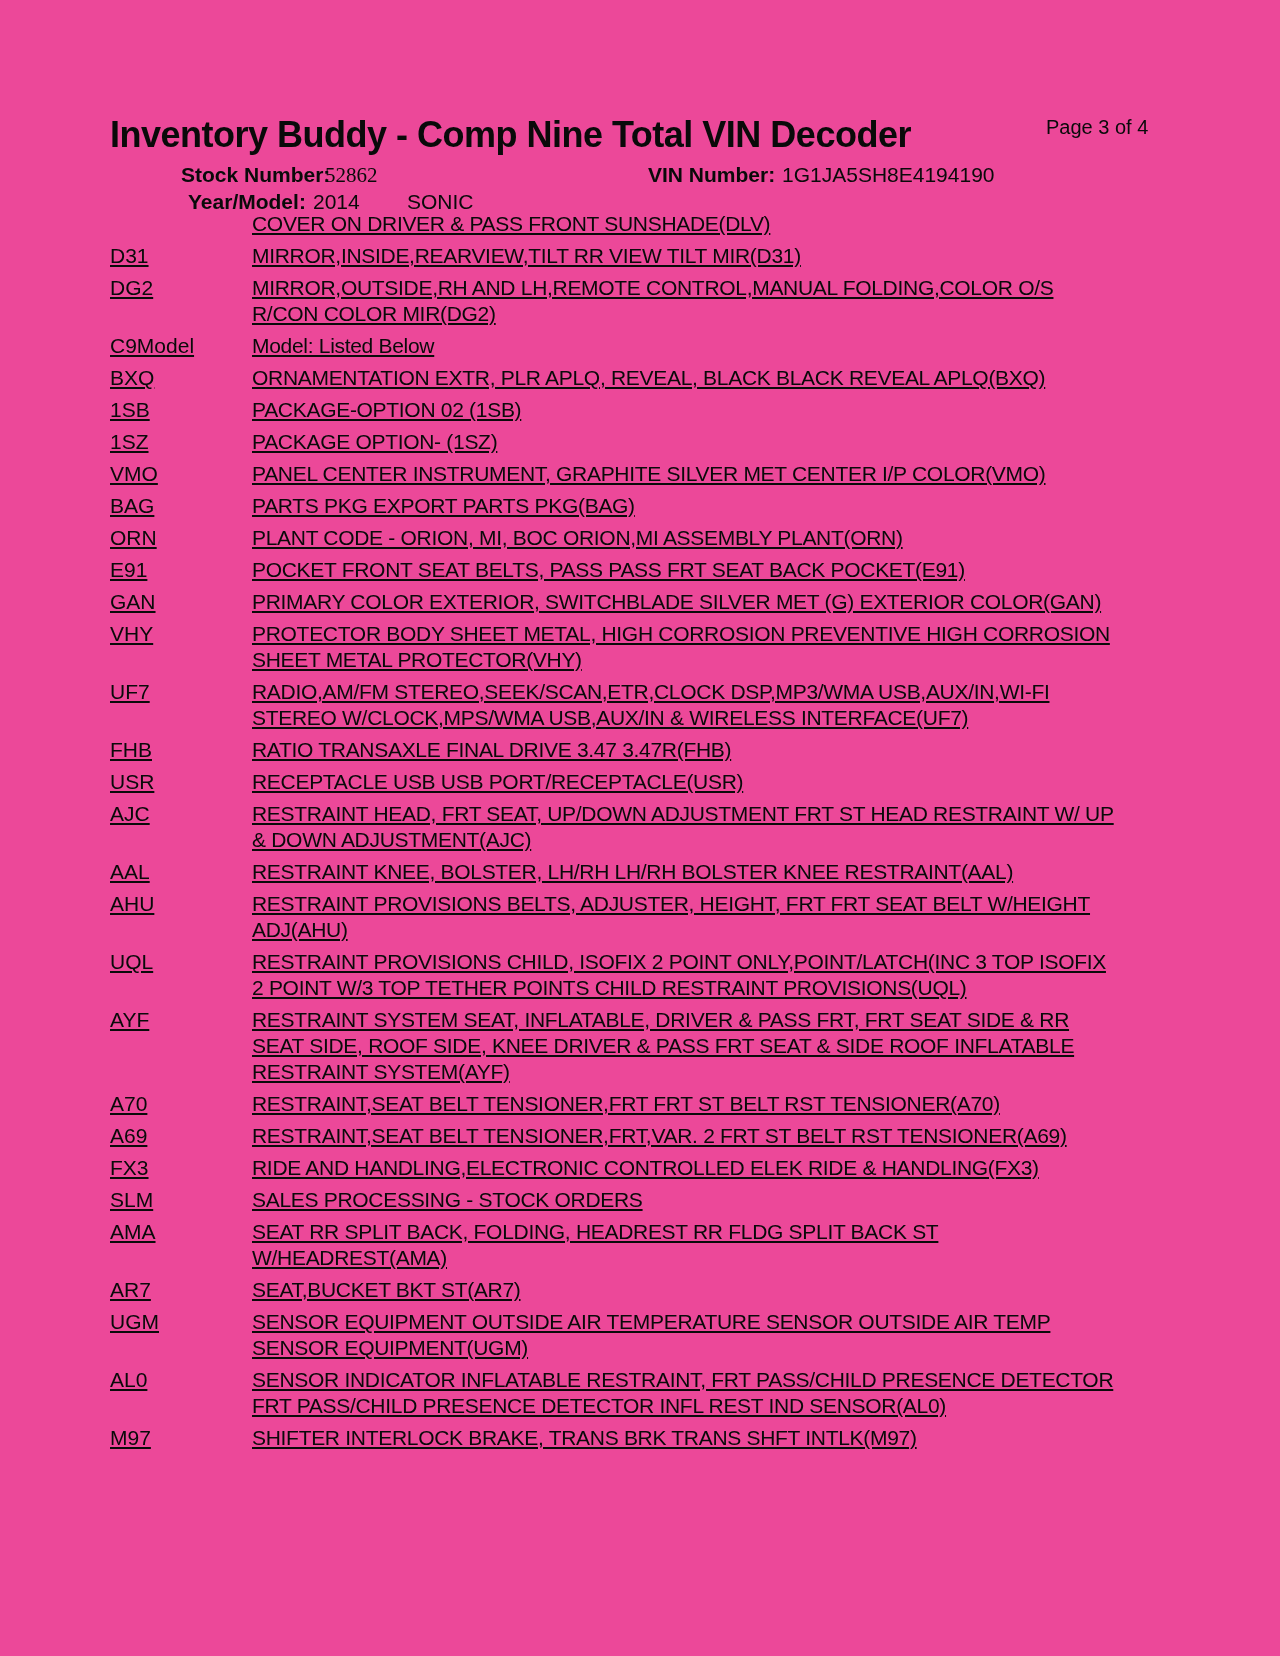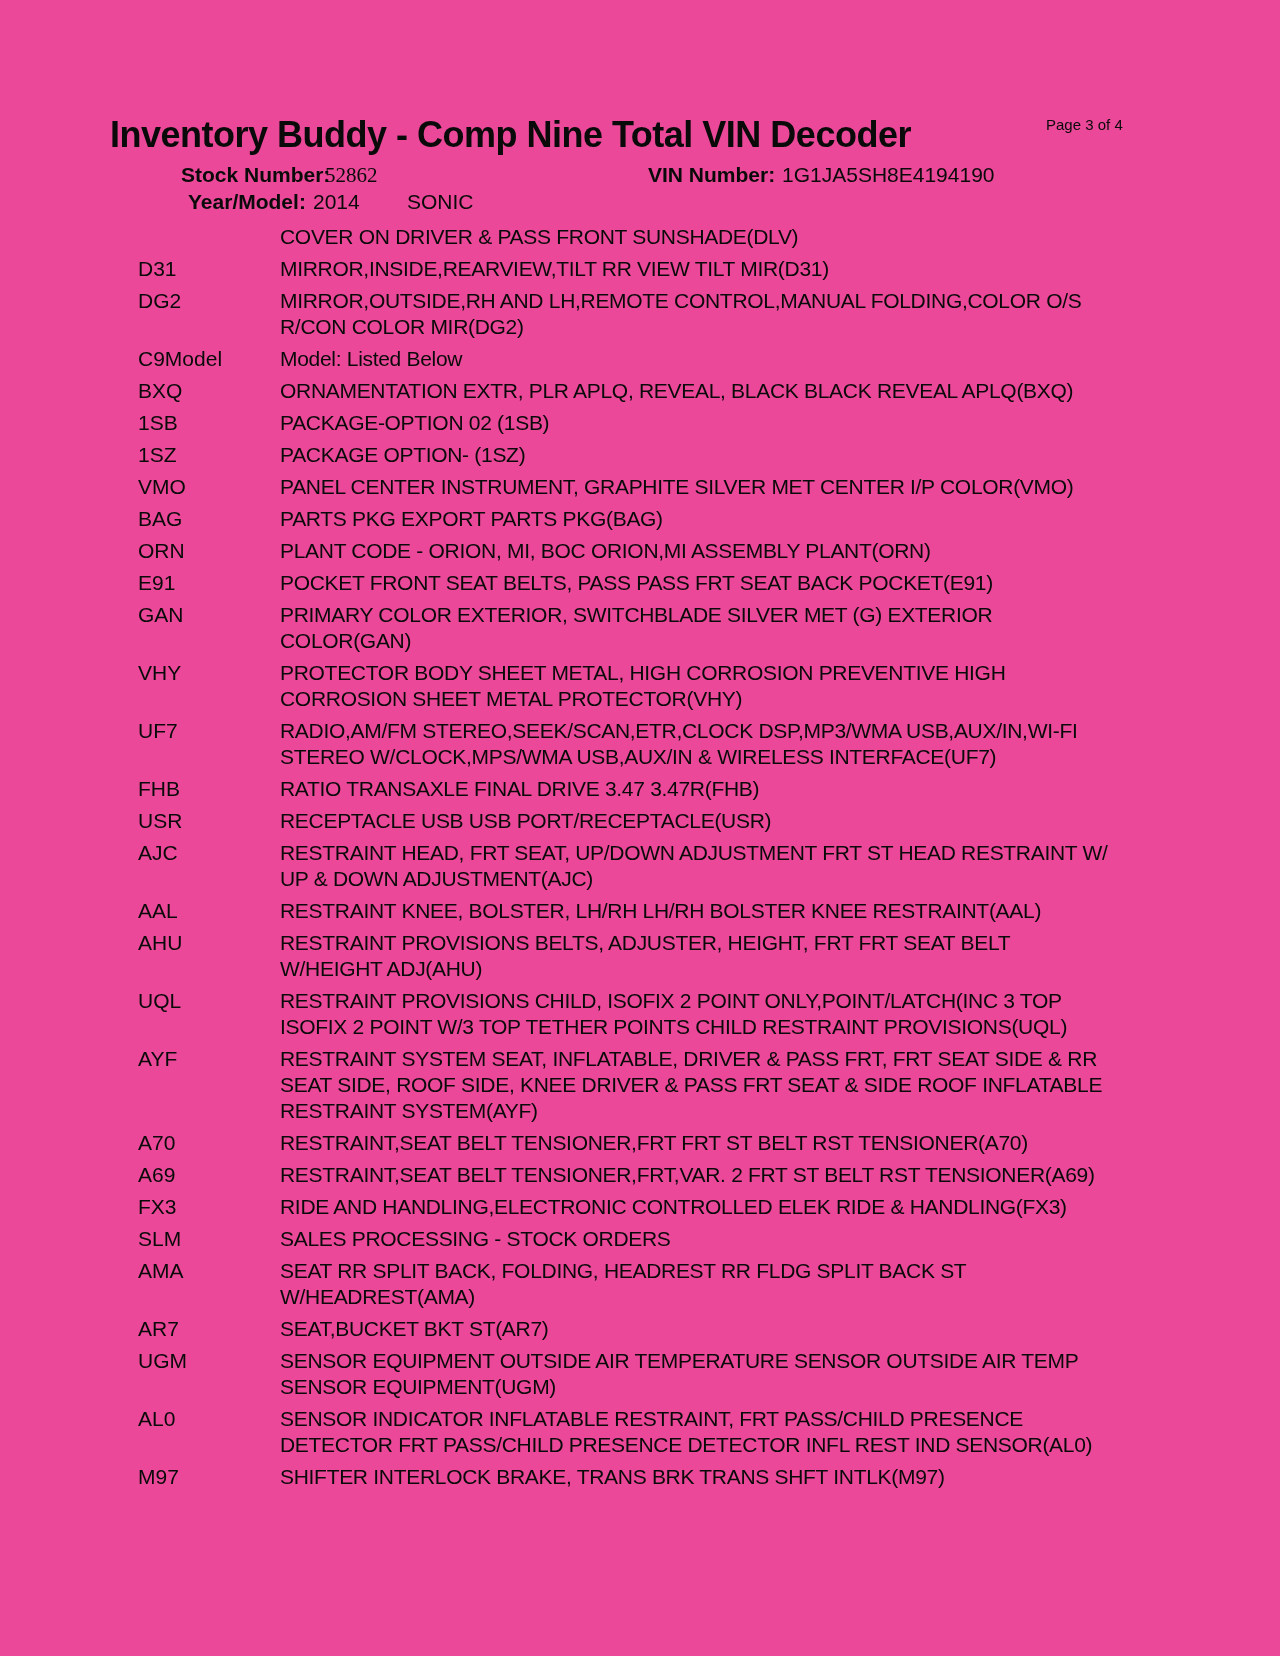--- a/index.html
+++ b/index.html
@@ -22,21 +22,21 @@
     top: 114px;
     font-size: 36px;
     font-weight: 700;
     letter-spacing: -0.5px;
     white-space: nowrap;
   }
   .page-indicator {
     position: absolute;
     left: 1046px;
     top: 116px;
-    font-size: 15px;
+    font-size: 20px;
     white-space: nowrap;
   }
   .meta-row {
     position: absolute;
     left: 0;
     width: 100%;
     height: 26px;
     font-size: 21px;
     line-height: 26px;
   }
@@ -48,34 +48,34 @@
   #stock-value { left: 325px; font-family: Liberation Serif, serif; }
   #vin-label   { left: 648px; }
   #vin-value   { left: 782px; }
   #yearmodel-label { left: 188px; }
   #year-value  { left: 313px; }
   #model-value { left: 407px; }
 
   .options {
     position: absolute;
     left: 110px;
-    top: 224px;
+    top: 211px;
     width: 1005px;
+    text-decoration: underline;
   }
   .option-row {
     display: flex;
     margin-bottom: 6px;
     font-size: 21px;
     line-height: 26px;
   }
   .option-code {
     width: 142px;
     flex: 0 0 142px;
     white-space: nowrap;
-    margin-left: 28px;
   }
   .option-desc {
     width: 862px;
     letter-spacing: -0.3px;
   }
 </style>
 </head>
 <body>
 
 <div class="sheet">

